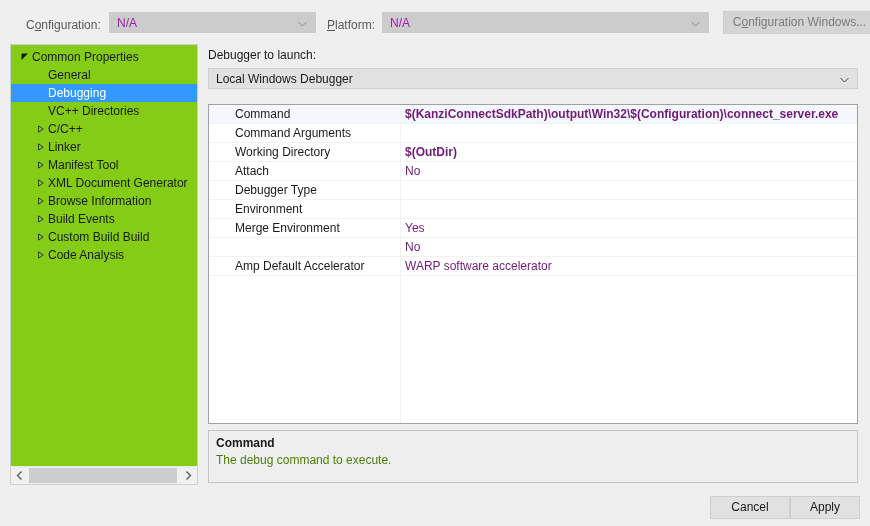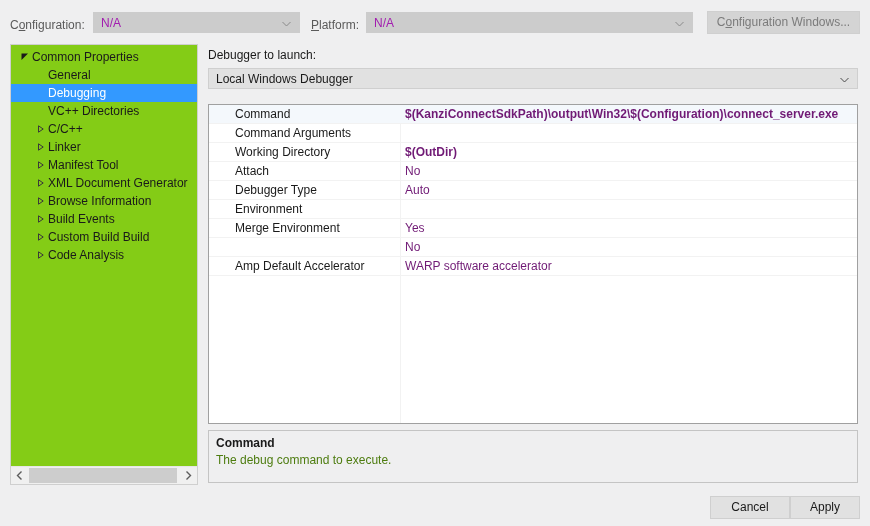--- a/index.html
+++ b/index.html
@@ -14,21 +14,21 @@
     font-size: 12px;
     color: #1a1a1a;
     overflow: hidden;
     position: relative;
     -webkit-font-smoothing: antialiased;
   }
 
   
   .topbar {
     position: absolute;
-    left: 0; top: 0;
+    left: 16px; top: 0;
     width: 750px; height: 44px;
     background: #efeff0;
     text-decoration: underline;
   }
   .tb-label {
     position: absolute;
     top: 18px;
     font-size: 12px;
     color: #5a5a5a;
     white-space: nowrap;
@@ -392,21 +392,20 @@
         <div class="grid-row">
           <div class="g-name">Working Directory</div>
           <div class="g-val bold">$(OutDir)</div>
         </div>
         <div class="grid-row">
           <div class="g-name">Attach</div>
           <div class="g-val">No</div>
         </div>
         <div class="grid-row">
           <div class="g-name">Debugger Type</div>
-          <div class="g-val">Auto</div>
         </div>
         <div class="grid-row">
           <div class="g-name">Environment</div>
           <div class="g-val"></div>
         </div>
         <div class="grid-row">
           <div class="g-name">Merge Environment</div>
           <div class="g-val">Yes</div>
         </div>
         <div class="grid-row">

